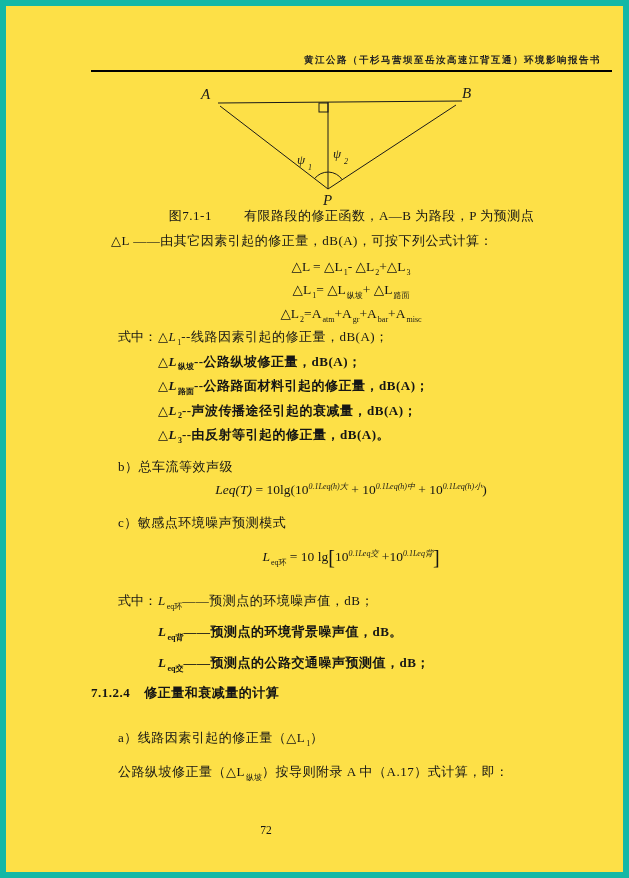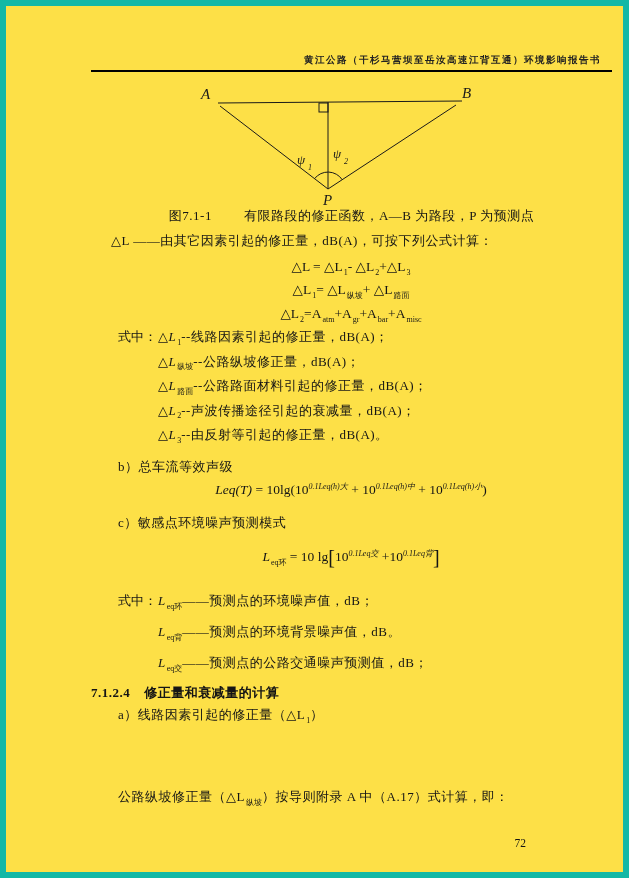--- a/index.html
+++ b/index.html
@@ -21,29 +21,29 @@
   .txt{position:absolute;font-size:13px;letter-spacing:0.5px;white-space:nowrap;}
   .formula{position:absolute;left:85px;width:520px;text-align:center;font-size:13.5px;white-space:nowrap;}
   .sb{font-size:8px;position:relative;top:3.5px;margin-left:1px;letter-spacing:0;}
   .sp{font-size:8px;position:relative;top:-5px;font-style:italic;letter-spacing:0;}
   .ital{font-style:italic;}
   .bigbk{font-size:20px;vertical-align:-3px;}
   .terms{position:absolute;left:112px;white-space:nowrap;}
   .t-line{height:24.6px;font-size:13px;letter-spacing:0.5px;}
   .t-line2{height:31px;font-size:13px;letter-spacing:0.5px;}
   .t-label{display:inline-block;width:40px;letter-spacing:0;}
-  .t-ind{padding-left:40px;}
+  .t-ind{padding-left:40px;font-weight:bold;}
   .sec-head{position:absolute;left:85px;top:678px;font-size:13px;font-weight:bold;letter-spacing:0.5px;}
   .sec-head .no{margin-right:14px;font-family:"Liberation Serif","DejaVu Serif",serif;}
   .ph-box1{display:inline-block;width:8px;height:12px;border:1px solid #000;border-right:none;
     vertical-align:-1px;margin-left:3px;
     background:linear-gradient(#fff 42%,#000 42%,#000 58%,#fff 58%);}
   .ph-box2{display:inline-block;width:14px;height:12px;border:1px solid #000;vertical-align:-1px;}
   .unit{margin-left:12px;}
-  .pageno{position:absolute;left:0;top:818px;width:520px;text-align:right;font-size:11.5px;margin-top:13px;}
+  .pageno{position:absolute;left:0;top:818px;width:520px;text-align:center;font-size:11.5px;}
 </style>
 </head>
 <body>
 
 <div class="page">
 
   <div class="hdr-title">黄江公路（干杉马营坝至岳汝高速江背互通）环境影响报告书</div>
   <div class="hdr-rule"></div>
 
   <svg class="fig" viewBox="0 0 290 126">
@@ -121,25 +121,25 @@
     </div>
     <div class="t-line2 t-ind">
       <span class="ital">L</span><span class="sb">eq交</span><span>——预测点的公路交通噪声预测值，dB；</span>
     </div>
   </div>
 
   <div class="sec-head">
     <span class="no">7.1.2.4</span><span>修正量和衰减量的计算</span>
   </div>
 
-  <div class="txt" style="left:112px;top:700px;">
+  <div class="txt" style="left:112px;top:723px;">
     <span>a）线路因素引起的修正量（△L</span><span class="sb">1</span><span>）</span>
   </div>
 
 
-  <div class="txt" style="left:112px;top:757px;margin-top:25px;">
+  <div class="txt" style="left:112px;top:757px;">
     <span>公路纵坡修正量（△L</span><span class="sb">纵坡</span><span>）按导则附录 A 中（A.17）式计算，即：</span>
   </div>
 
 
   <div class="pageno">72</div>
 
 </div>
 
 </body></html>

